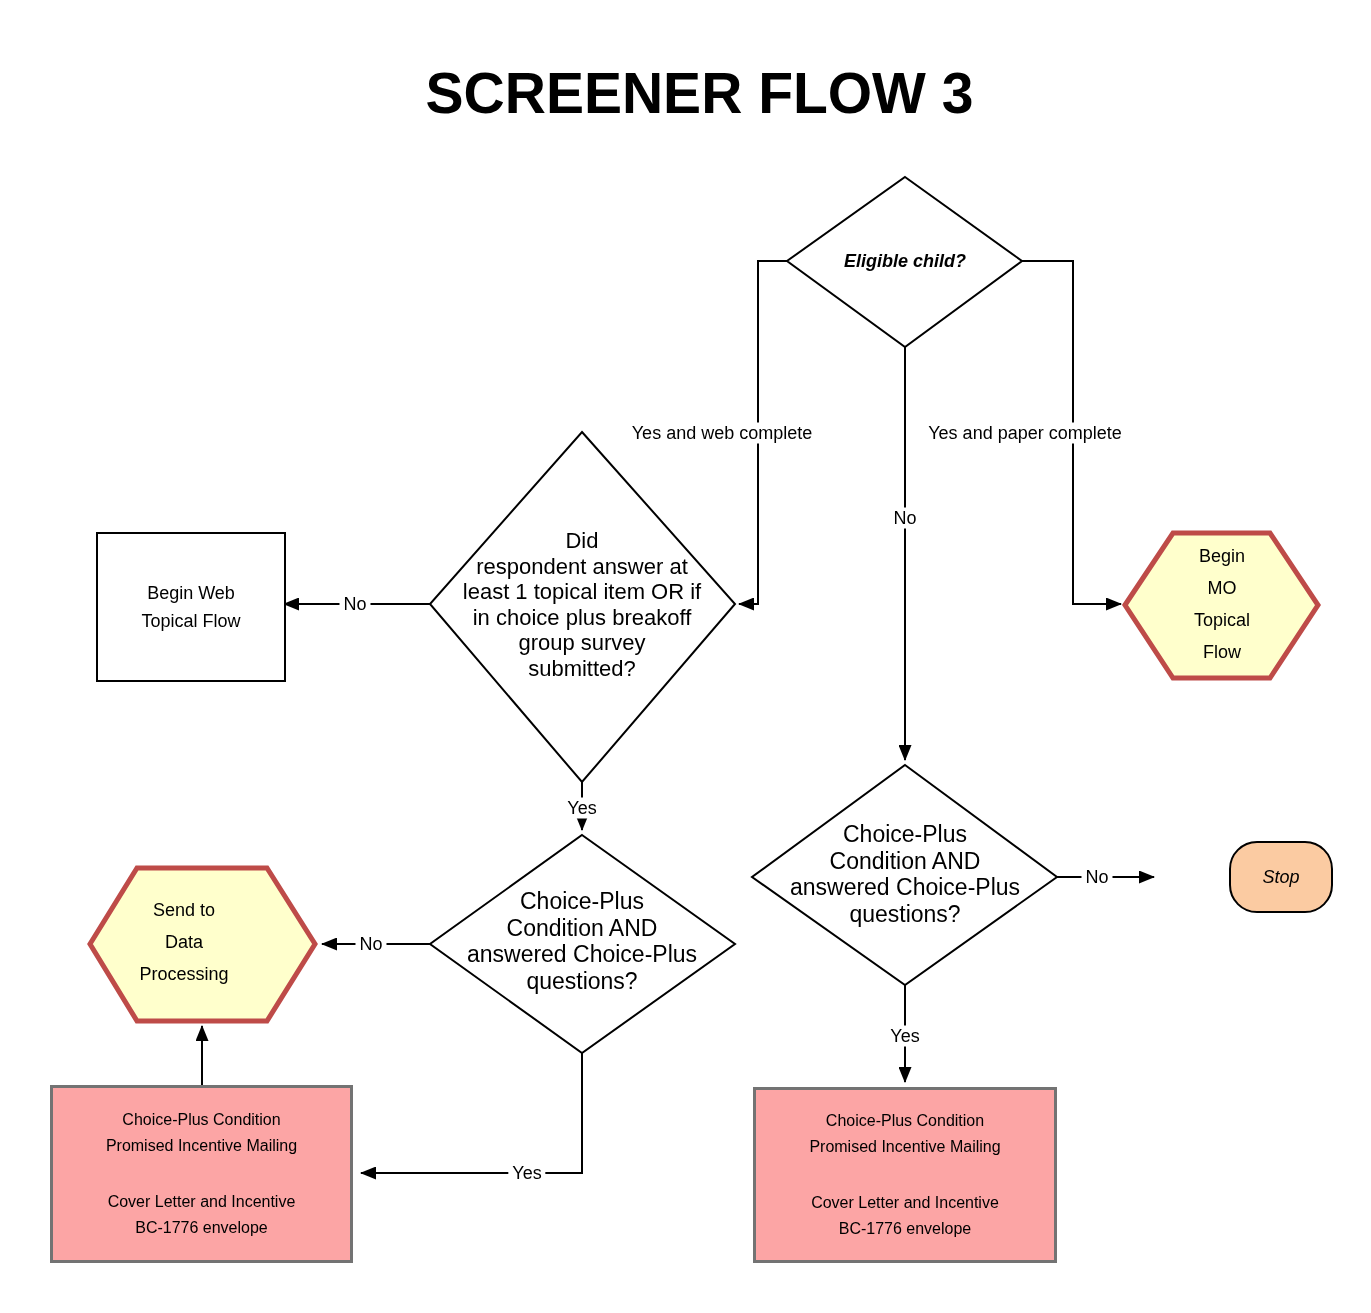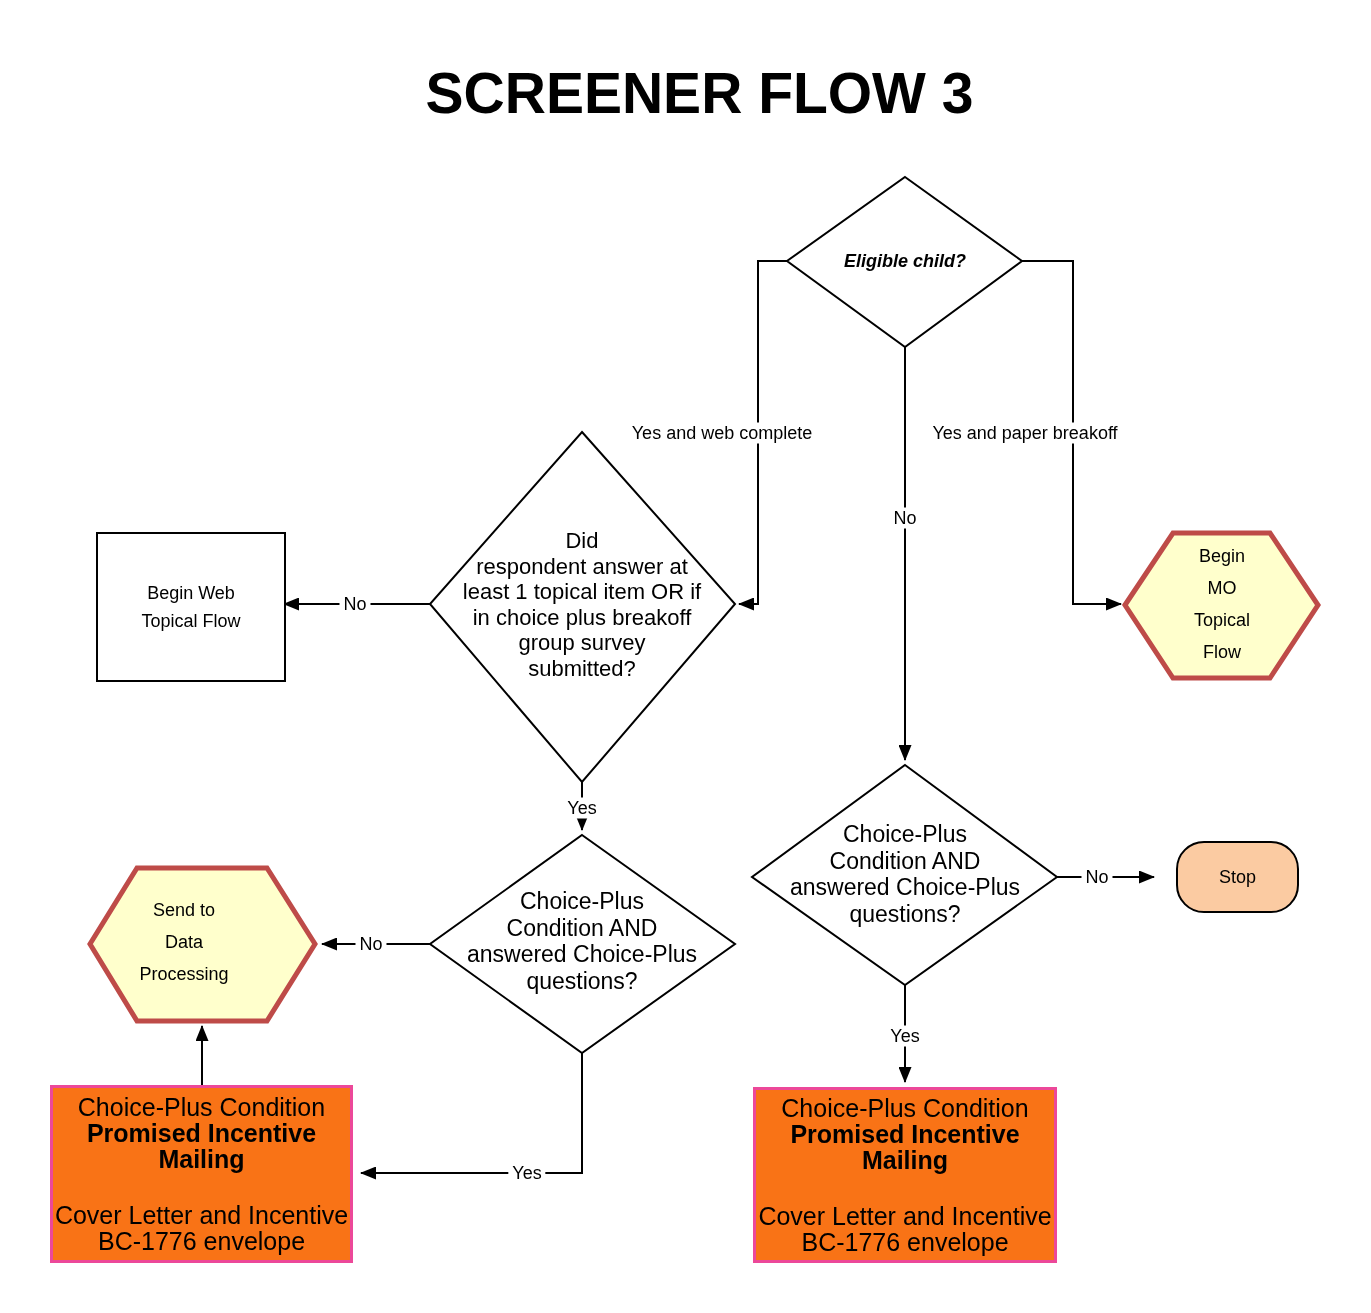--- a/index.html
+++ b/index.html
@@ -10,22 +10,22 @@
   svg.layer{position:absolute;left:0;top:0;}
   .lbl{position:absolute;transform:translate(-50%,-50%);text-align:center;white-space:pre-line;}
   .edge{background:#fff;padding:0 4px;font-size:18px;line-height:21px;white-space:nowrap;}
   .bold-lbl{font-weight:bold;font-size:18px;font-style:italic;}
   .d6{font-size:22px;line-height:25.5px;}
   .d4{font-size:23px;line-height:26.5px;}
   .hx{font-size:18px;line-height:32px;}
   .box{position:absolute;box-sizing:border-box;display:flex;flex-direction:column;
        align-items:center;justify-content:center;text-align:center;}
   .rect-node{border:2px solid #000;background:#fff;font-size:18px;line-height:28px;white-space:pre-line;}
-  .green-node{background:#f97316;border:3px solid #ec4899;font-size:25px;line-height:26px;}
-  .green-node .bold{font-weight:bold;}
+  .green-node{background:#fca5a5;border:3px solid #737373;font-size:16px;line-height:26px;}
+  .green-node .bold{font-weight:normal;}
   .spacer{height:30px;}
   .stop-node{background:#FBCBA2;border:2px solid #000;border-radius:28px;font-size:18px;}
 </style>
 </head>
 <body>
 
 <div class="canvas">
 
   <div class="title">SCREENER FLOW 3</div>
 
@@ -70,21 +70,21 @@
   </div>
 
   <div class="box green-node" style="left:753px;top:1087px;width:304px;height:176px;">
     <div>Choice-Plus Condition</div>
     <div class="bold">Promised Incentive Mailing</div>
     <div class="spacer"></div>
     <div>Cover Letter and Incentive</div>
     <div>BC-1776 envelope</div>
   </div>
 
-  <div class="box stop-node" style="left:1176px;top:841px;width:123px;height:72px;">
+  <div class="box stop-node" style="left:1229px;top:841px;width:104px;height:72px;font-style:italic;">
     <div>Stop</div>
   </div>
 
   <div class="lbl bold-lbl" style="left:905px;top:261px;">Eligible child?</div>
   <div class="lbl d6" style="left:582px;top:604px;">Did
 respondent answer at
 least 1 topical item OR if
 in choice plus breakoff
 group survey
 submitted?</div>
@@ -98,21 +98,21 @@
   <div class="lbl d4" style="left:582px;top:941px;">Choice-Plus
 Condition AND
 answered Choice-Plus
 questions?</div>
   <div class="lbl d4" style="left:905px;top:874px;">Choice-Plus
 Condition AND
 answered Choice-Plus
 questions?</div>
 
   <div class="lbl edge" style="left:722px;top:433px;">Yes and web complete</div>
-  <div class="lbl edge" style="left:1025px;top:433px;">Yes and paper breakoff</div>
+  <div class="lbl edge" style="left:1025px;top:433px;">Yes and paper complete</div>
   <div class="lbl edge" style="left:905px;top:518px;">No</div>
   <div class="lbl edge" style="left:355px;top:604px;">No</div>
   <div class="lbl edge" style="left:582px;top:808px;">Yes</div>
   <div class="lbl edge" style="left:371px;top:944px;">No</div>
   <div class="lbl edge" style="left:527px;top:1173px;">Yes</div>
   <div class="lbl edge" style="left:1097px;top:877px;">No</div>
   <div class="lbl edge" style="left:905px;top:1036px;">Yes</div>
 
 </div>
 

